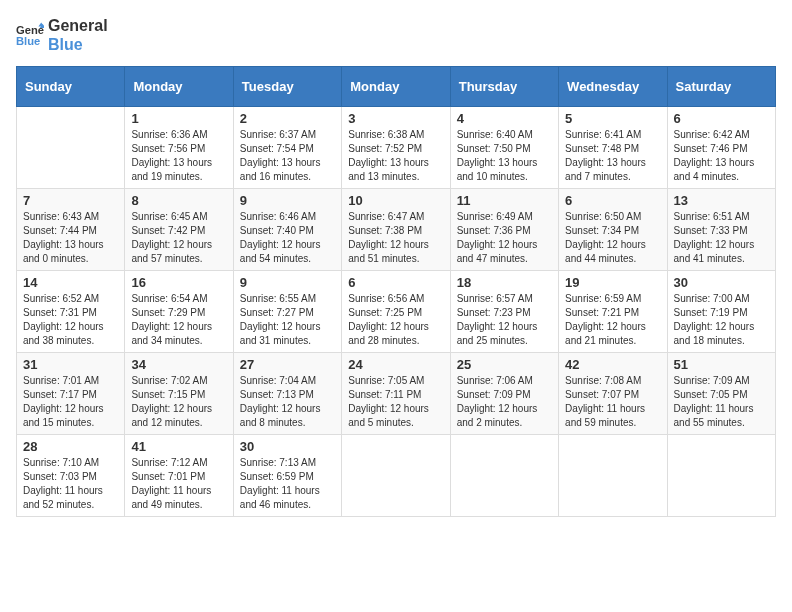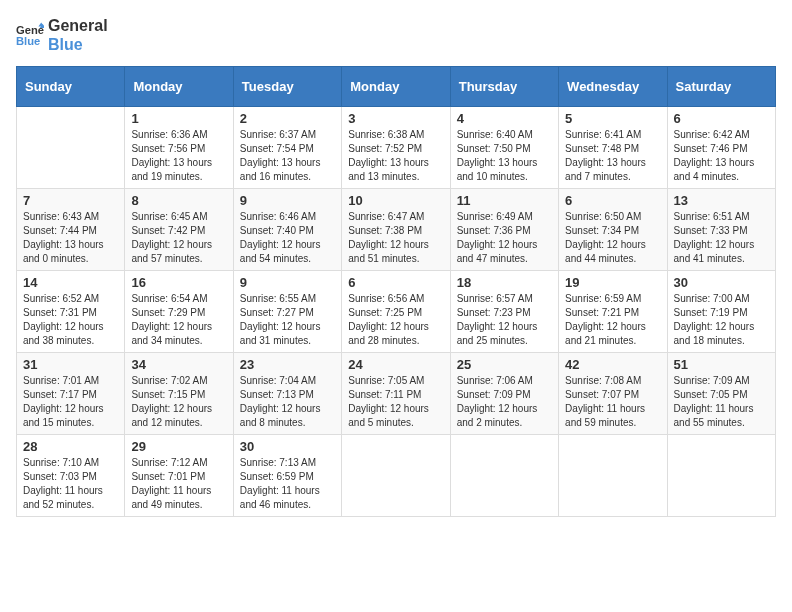--- a/index.html
+++ b/index.html
@@ -203,21 +203,21 @@
       <tr>
         <td>
           <span class="day-number">31</span>
           <div class="day-info">Sunrise: 7:01 AM<br>Sunset: 7:17 PM<br>Daylight: 12 hours and 15 minutes.</div>
         </td>
         <td>
           <span class="day-number">34</span>
           <div class="day-info">Sunrise: 7:02 AM<br>Sunset: 7:15 PM<br>Daylight: 12 hours and 12 minutes.</div>
         </td>
         <td>
-          <span class="day-number">23</span>
+          <span class="day-number">27</span>
           <div class="day-info">Sunrise: 7:04 AM<br>Sunset: 7:13 PM<br>Daylight: 12 hours and 8 minutes.</div>
         </td>
         <td>
           <span class="day-number">24</span>
           <div class="day-info">Sunrise: 7:05 AM<br>Sunset: 7:11 PM<br>Daylight: 12 hours and 5 minutes.</div>
         </td>
         <td>
           <span class="day-number">25</span>
           <div class="day-info">Sunrise: 7:06 AM<br>Sunset: 7:09 PM<br>Daylight: 12 hours and 2 minutes.</div>
         </td>
@@ -229,21 +229,21 @@
           <span class="day-number">51</span>
           <div class="day-info">Sunrise: 7:09 AM<br>Sunset: 7:05 PM<br>Daylight: 11 hours and 55 minutes.</div>
         </td>
       </tr>
       <tr>
         <td>
           <span class="day-number">28</span>
           <div class="day-info">Sunrise: 7:10 AM<br>Sunset: 7:03 PM<br>Daylight: 11 hours and 52 minutes.</div>
         </td>
         <td>
-          <span class="day-number">29</span>
+          <span class="day-number">41</span>
           <div class="day-info">Sunrise: 7:12 AM<br>Sunset: 7:01 PM<br>Daylight: 11 hours and 49 minutes.</div>
         </td>
         <td>
           <span class="day-number">30</span>
           <div class="day-info">Sunrise: 7:13 AM<br>Sunset: 6:59 PM<br>Daylight: 11 hours and 46 minutes.</div>
         </td>
         <td class="empty-cell"></td>
         <td class="empty-cell"></td>
         <td class="empty-cell"></td>
         <td class="empty-cell"></td>

